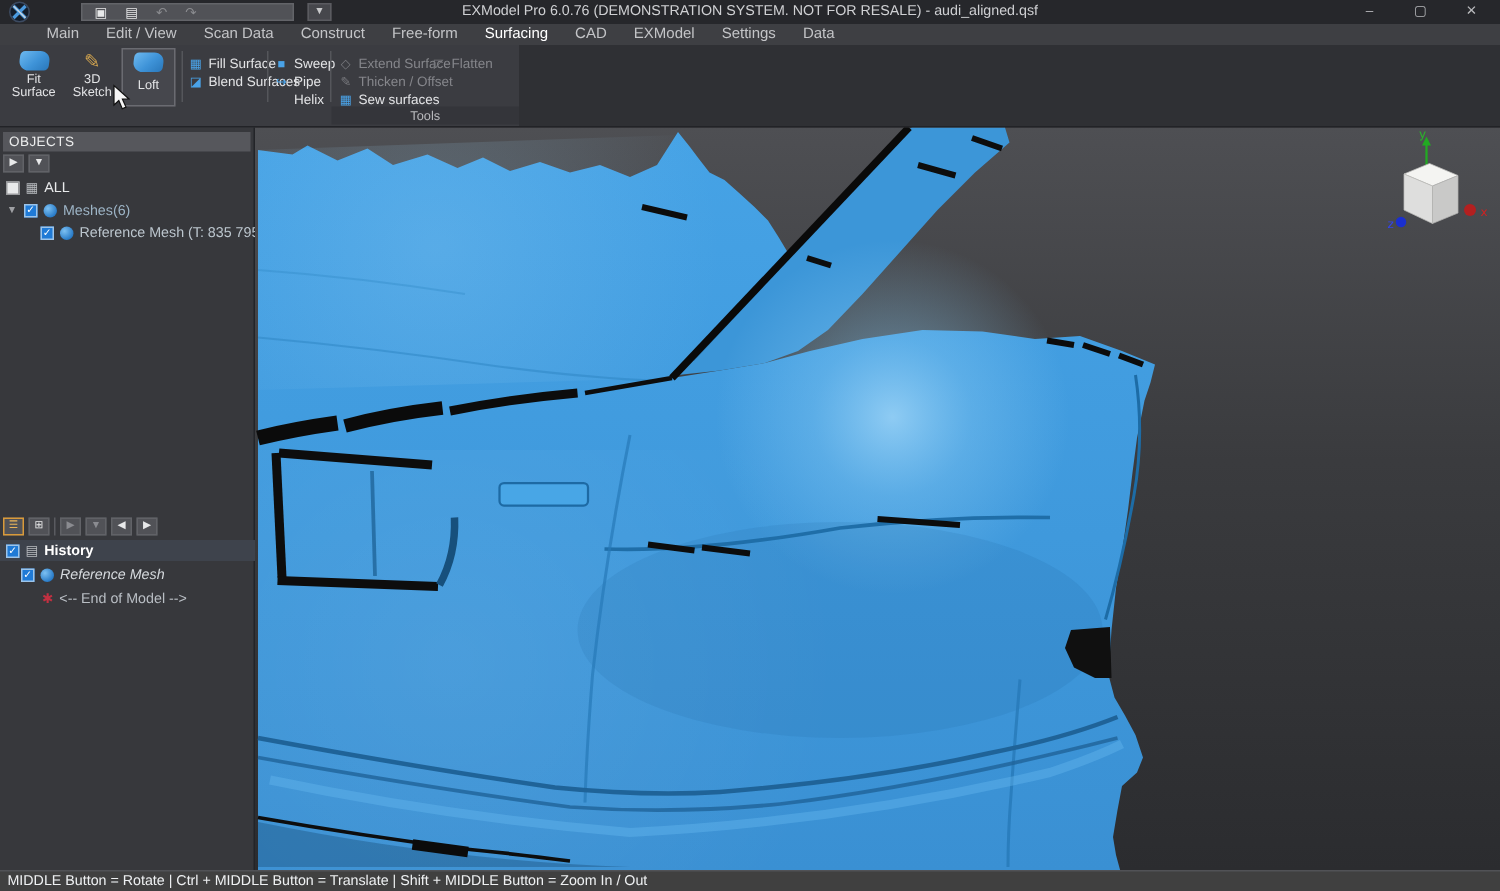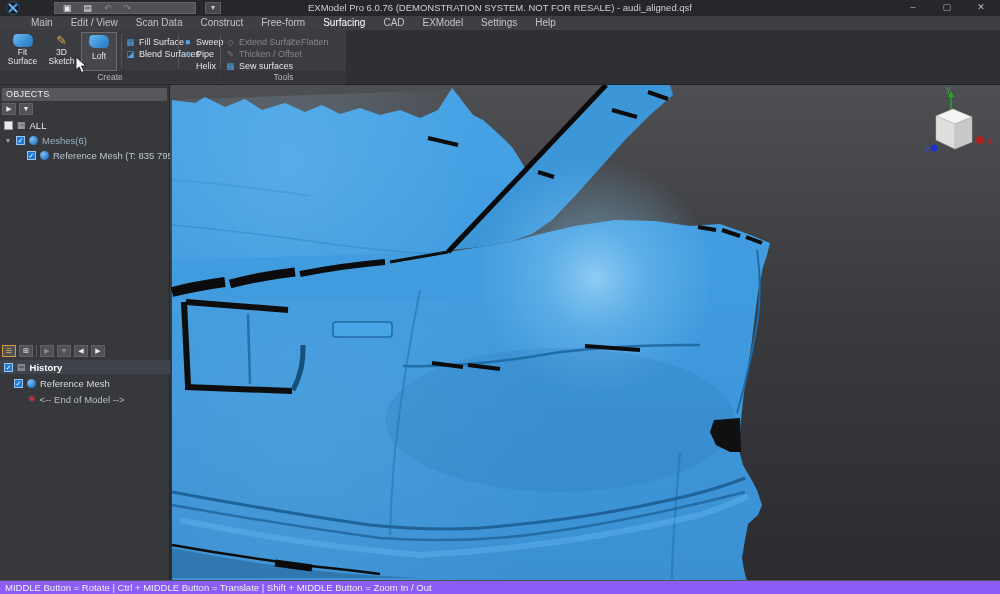--- a/index.html
+++ b/index.html
@@ -66,21 +66,21 @@
   .cb.on{background:#1f7ad6;border:1px solid #9cc4ea;color:#fff;}
   .cb.off{background:#e9eaeb;border:1px solid #9a9b9e;color:transparent;}
   .sph{width:9px;height:9px;border-radius:50%;flex:0 0 9px;
        background:radial-gradient(circle at 3px 3px,#7cc0f2,#2a7cc8 70%,#1b5c9c);}
   .stackicon{font-size:9px;color:#b9bcc0;line-height:9px;}
   .expander{font-size:7px;color:#9fa0a4;width:8px;text-align:center;}
   .hl-row{background:#3e434c;}
   .redstar{color:#c23041;font-size:9px;line-height:9px;}
 
   
-  .statusbar{position:absolute;left:0;top:580px;width:1000px;height:14px;background:#8b5cf6;
+  .statusbar{position:absolute;left:0;top:580px;width:1000px;height:14px;background:#404040;
              border-top:1px solid #515256;box-sizing:border-box;line-height:13px;padding-left:5px;
              font-size:9.5px;color:#eef0f2;}
 
   
   .viewport{position:absolute;left:170px;top:85px;width:830px;height:495px;}
 
   .cursor{position:absolute;left:75px;top:56px;width:12px;height:18px;pointer-events:none;z-index:50;}
 </style>
 </head>
 <body>
@@ -110,21 +110,21 @@
   <div class="menubar">
     <span class="menuitem">Main</span>
     <span class="menuitem">Edit / View</span>
     <span class="menuitem">Scan Data</span>
     <span class="menuitem">Construct</span>
     <span class="menuitem">Free-form</span>
     <span class="menuitem active">Surfacing</span>
     <span class="menuitem">CAD</span>
     <span class="menuitem">EXModel</span>
     <span class="menuitem">Settings</span>
-    <span class="menuitem">Help</span>
+    <span class="menuitem">Data</span>
   </div>
 
   <div class="ribbon">
     <div class="ribfill"></div>
 
     <div class="bigbtn" style="left:4px;">
       <span class="pic patch"></span>
       <span class="bl">Fit</span>
       <span class="bl">Surface</span>
     </div>
@@ -183,21 +183,20 @@
         <span class="sl">Sew surfaces</span>
       </div>
     </div>
     <div class="abs" style="left:288px;top:6px;">
       <div class="sitem disabled">
         <span class="si">◸</span>
         <span class="sl">Flatten</span>
       </div>
     </div>
 
-    <div class="grouplabel" style="left:0;width:220px;">Create</div>
     <div class="grouplabel" style="left:221px;width:125px;">Tools</div>
   </div>
 
   <div class="leftpanel">
 
     <div class="panelheader">OBJECTS</div>
     <div class="ptools">
       <div class="pbtn">▶</div>
       <div class="pbtn">▼</div>
     </div>
@@ -230,21 +229,21 @@
     </div>
 
     <div class="trow hl-row" style="top:275px;padding-left:4px;">
       <span class="cb on">✓</span>
       <span class="stackicon">▤</span>
       <span style="color:#ffffff;font-weight:bold;">History</span>
     </div>
     <div class="trow" style="top:291px;padding-left:14px;">
       <span class="cb on">✓</span>
       <span class="sph"></span>
-      <span style="color:#d6dade;">Reference Mesh</span>
+      <span style="color:#d6dade;font-style:italic;">Reference Mesh</span>
     </div>
     <div class="trow" style="top:307px;padding-left:28px;">
       <span class="redstar">✱</span>
       <span style="color:#b9bec4;">&lt;-- End of Model --&gt;</span>
     </div>
   </div>
 
   <div class="viewport">
     <svg width="830" height="495" viewBox="170 85 830 495">
       <defs>

